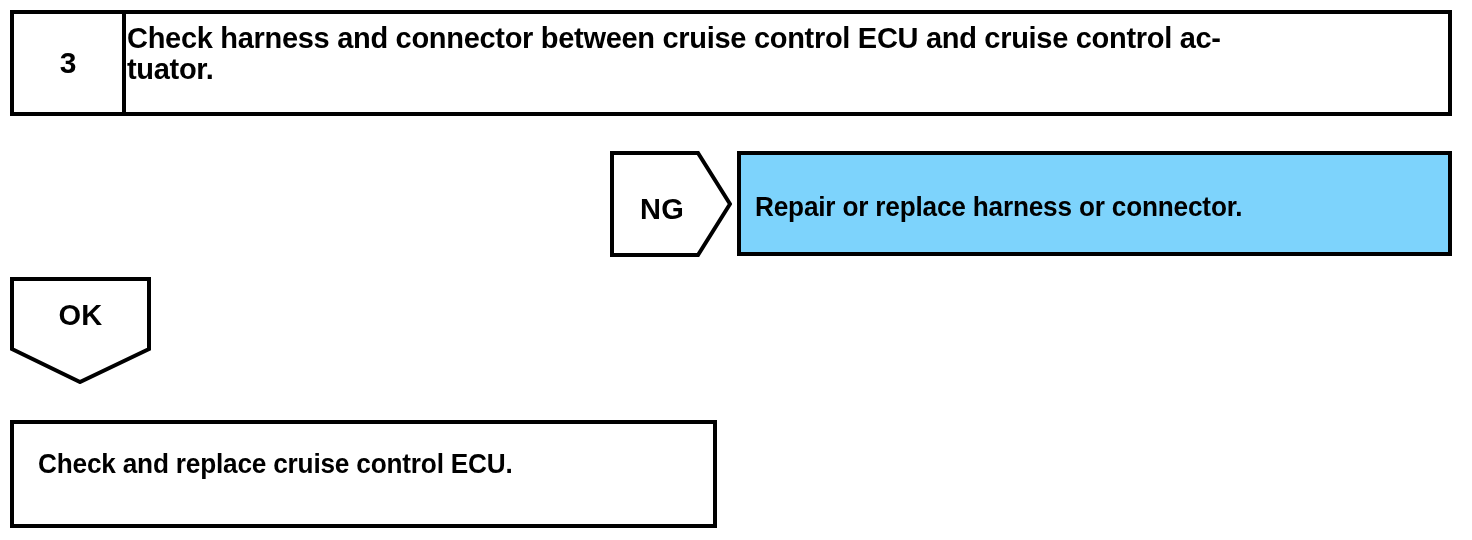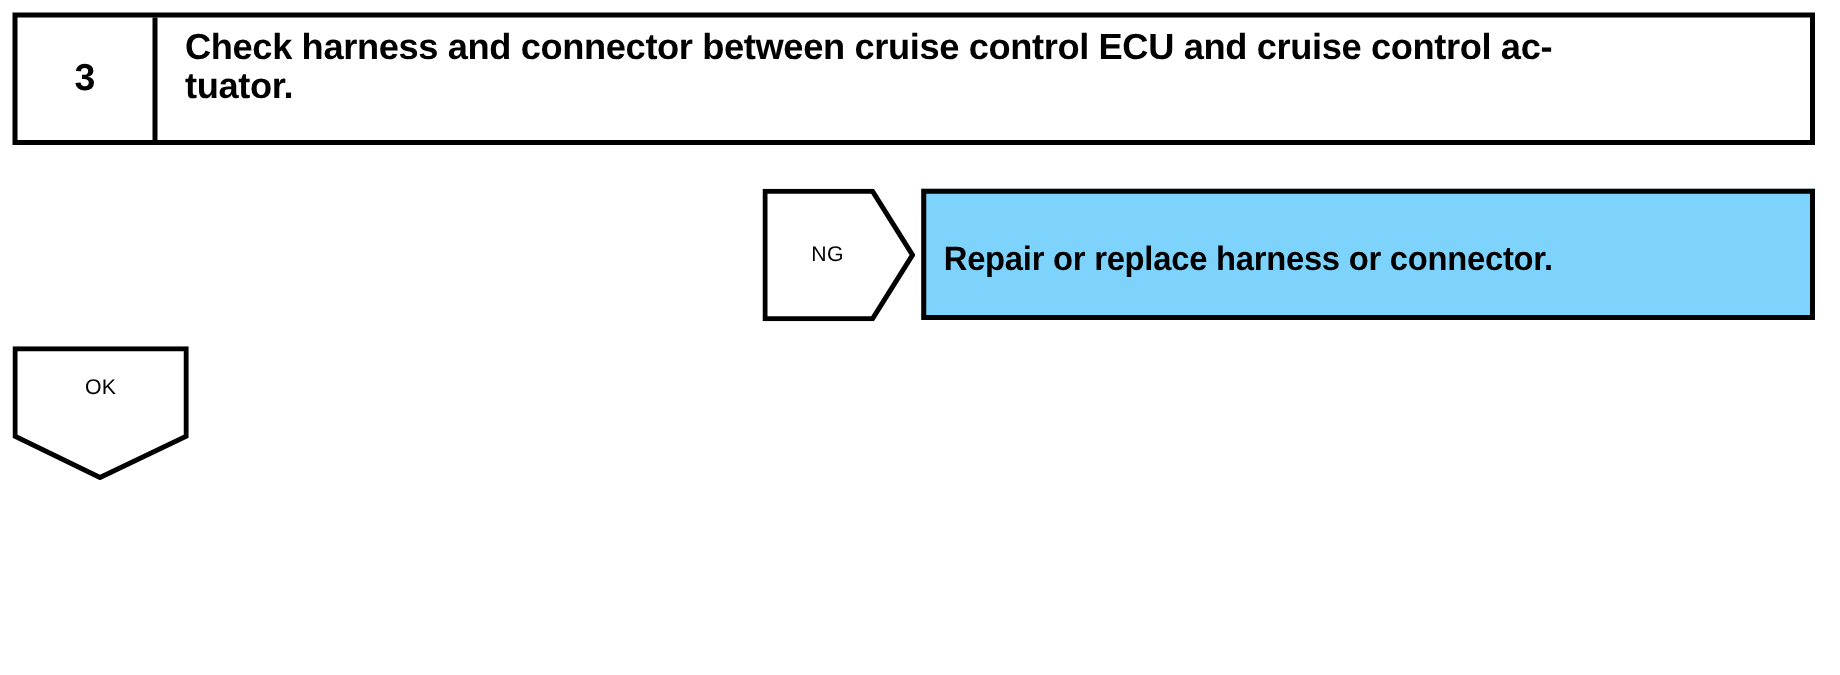--- a/index.html
+++ b/index.html
@@ -40,21 +40,21 @@
   }
   .step-number {
     font-size: 30px;
     font-weight: bold;
     letter-spacing: 0px;
     line-height: 1;
   }
   .step-desc-cell {
     flex: 1 1 auto;
     box-sizing: border-box;
-    padding: 9px 6px 0 22px;
+    padding: 9px 6px 0 1px;
     display: block;
   }
   .step-desc {
     font-size: 29px;
     font-weight: bold;
     line-height: 1.08;
     letter-spacing: -0.3px;
     transform: scaleX(0.96);
     transform-origin: left top;
     white-space: pre-line;
@@ -64,22 +64,22 @@
   .ng-pentagon {
     position: absolute;
     left: 610px;
     top: 151px;
     width: 122px;
     height: 106px;
   }
   .ng-pentagon svg { display: block; }
   .branch-label {
     position: absolute;
-    font-size: 17px;
-    font-weight: normal;
+    font-size: 29px;
+    font-weight: bold;
     letter-spacing: 0.2px;
     line-height: 1;
   }
   .ng-label {
     left: 610px;
     top: 195px;
     width: 104px;
     text-align: center;
   }
 
@@ -172,14 +172,17 @@
     <span class="repair-text">Repair or replace harness or connector.</span>
   </div>
 
   <div class="ok-pentagon">
     <svg width="141" height="107" viewBox="0 0 141 107">
       <polygon points="2,2 139,2 139,72 70,105 2,72" fill="#ffffff" stroke="#000000" stroke-width="4" stroke-linejoin="miter"></polygon>
     </svg>
   </div>
   <div class="branch-label ok-label">OK</div>
 
+  <div class="final-box">
+    <span class="final-text">Check and replace cruise control ECU.</span>
+  </div>
 
 </div>
 
 </body></html>

